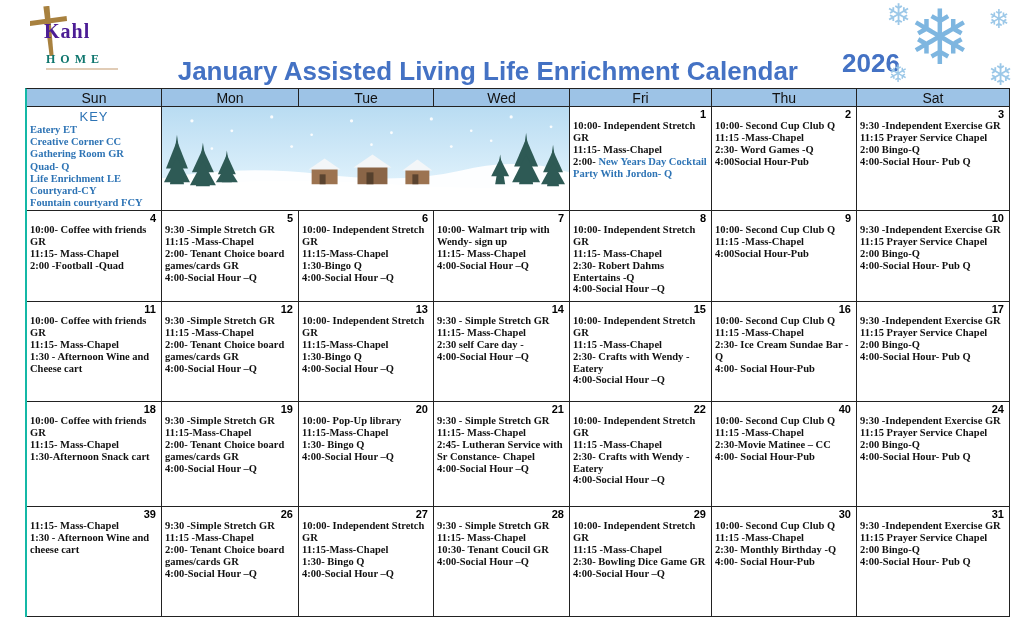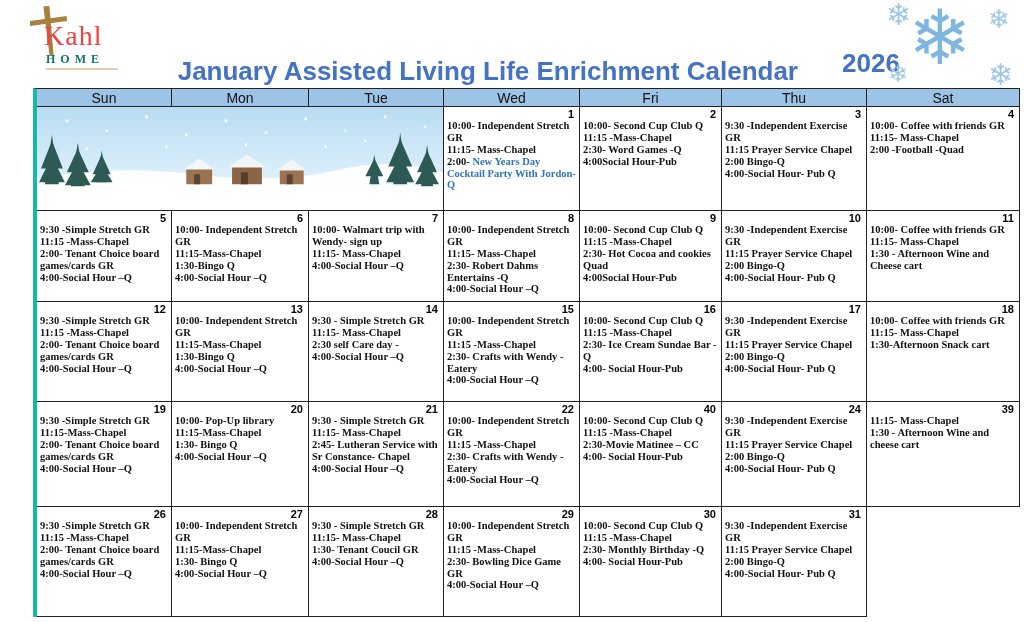--- a/index.html
+++ b/index.html
@@ -4,43 +4,43 @@
 <style>
   html,body{margin:0;padding:0;background:#fff;}
   body{width:1024px;height:622px;position:relative;overflow:hidden;
        font-family:"Liberation Sans",sans-serif;}
 
   
   .header{position:absolute;left:0;top:0;width:1024px;height:88px;}
   .logo{position:absolute;left:30px;top:6px;width:100px;height:78px;}
   .logo-cross{position:absolute;left:0;top:0;width:38px;height:50px;}
   .logo-name{position:absolute;left:14px;top:14px;
-             font-family:"Liberation Serif",serif;font-weight:normal;
-             font-size:28px;color:#ef4444;letter-spacing:1px;}
+             font-family:"Liberation Serif",serif;font-weight:bold;
+             font-size:20px;color:#4c1d95;letter-spacing:1px;}
   .logo-sub{position:absolute;left:16px;top:46px;
             font-family:"Liberation Serif",serif;font-weight:bold;
             font-size:12px;color:#0f766e;letter-spacing:5px;}
   .logo-rule{position:absolute;left:16px;top:62px;width:72px;height:2px;background:#c9a27a;opacity:.55;}
   .page-title{position:absolute;left:118px;top:56px;width:680px;text-align:right;
               font-size:26px;font-weight:bold;color:#4472C4;white-space:nowrap;}
   .page-year{position:absolute;left:842px;top:48px;font-size:26px;font-weight:bold;color:#4472C4;}
   .flakes{position:absolute;left:886px;top:0;width:138px;height:110px;color:#7EB6E0;}
   .flake{position:absolute;line-height:1;}
   .flake-1{left:22px;top:0px;font-size:76px;color:#7EB6E0;}
   .flake-2{left:0px;top:0px;font-size:30px;color:#9CC8E8;}
   .flake-3{left:102px;top:6px;font-size:26px;color:#9CC8E8;}
   .flake-4{left:2px;top:62px;font-size:24px;color:#9CC8E8;}
   .flake-5{left:102px;top:60px;font-size:30px;color:#9CC8E8;}
 
   
-  .grid{position:absolute;left:33px;top:88px;width:983px;
+  .grid{position:absolute;left:25px;top:88px;width:983px;
         display:grid;
         grid-template-columns:135fr 137fr 135fr 136fr 142fr 145fr 153fr;
         grid-template-rows:18px 104px 91px 100px 105px 110px;
-        border-top:1px solid #222;border-left:4px solid #14b8a6;}
+        border-top:1px solid #222;border-left:2px solid #14b8a6;}
   .hcell{border-right:1px solid #222;border-bottom:1px solid #222;
          background:#9DC3E6;display:flex;align-items:center;justify-content:center;
          font-size:14px;color:#111;}
   .cell{border-right:1px solid #222;border-bottom:1px solid #222;
         overflow:hidden;background:#fff;position:relative;}
   .date-num{text-align:right;font-weight:bold;font-size:11px;
             padding:1px 5px 0 0;line-height:1.1;}
   .event{font-family:"Liberation Serif",serif;font-weight:bold;
          font-size:10.5px;line-height:1.13;color:#111;
          padding:0 2px 0 3px;}
@@ -83,20 +83,30 @@
 </div>
 
 <div class="grid" id="grid">
     <div class="hcell">Sun</div>
     <div class="hcell">Mon</div>
     <div class="hcell">Tue</div>
     <div class="hcell">Wed</div>
     <div class="hcell">Fri</div>
     <div class="hcell">Thu</div>
     <div class="hcell">Sat</div>
+    <div class="cell">
+      <div class="key-title">KEY</div>
+      <div class="key-item">Eatery ET</div>
+      <div class="key-item">Creative Corner CC</div>
+      <div class="key-item">Gathering Room GR</div>
+      <div class="key-item">Quad- Q</div>
+      <div class="key-item">Life Enrichment LE</div>
+      <div class="key-item">Courtyard-CY</div>
+      <div class="key-item">Fountain courtyard FCY</div>
+    </div>
     <div class="cell image-cell" style="grid-column: span 3;">
   <svg viewBox="0 0 408 104" preserveAspectRatio="none">
     <defs>
       <linearGradient id="sky" x1="0" y1="0" x2="0" y2="1">
         <stop offset="0" stop-color="#b9dcf2"></stop>
         <stop offset="0.7" stop-color="#ddf0fb"></stop>
         <stop offset="1" stop-color="#eef8fd"></stop>
       </linearGradient>
     </defs>
     <rect x="0" y="0" width="408" height="104" fill="url(#sky)"></rect>
@@ -207,21 +217,20 @@
       <div class="date-num">8</div>
       <div class="event">10:00- Independent Stretch GR</div>
       <div class="event">11:15- Mass-Chapel</div>
       <div class="event">2:30-  Robert Dahms Entertains -Q</div>
       <div class="event">4:00-Social Hour –Q</div>
     </div>
     <div class="cell">
       <div class="date-num">9</div>
       <div class="event">10:00- Second Cup Club Q</div>
       <div class="event">11:15 -Mass-Chapel</div>
-      <div class="event">2:30- Hot Cocoa and cookies Quad</div>
       <div class="event">4:00Social Hour-Pub</div>
     </div>
     <div class="cell">
       <div class="date-num">10</div>
       <div class="event">9:30 -Independent Exercise GR</div>
       <div class="event">11:15 Prayer Service Chapel</div>
       <div class="event">2:00 Bingo-Q</div>
       <div class="event">4:00-Social Hour- Pub Q</div>
     </div>
     <div class="cell">
@@ -336,21 +345,21 @@
       <div class="date-num">27</div>
       <div class="event">10:00- Independent Stretch GR</div>
       <div class="event">11:15-Mass-Chapel</div>
       <div class="event">1:30-  Bingo Q</div>
       <div class="event">4:00-Social Hour –Q</div>
     </div>
     <div class="cell">
       <div class="date-num">28</div>
       <div class="event">9:30 - Simple Stretch GR</div>
       <div class="event">11:15- Mass-Chapel</div>
-      <div class="event">1:30- Tenant Coucil GR</div>
+      <div class="event">10:30- Tenant Coucil GR</div>
       <div class="event">4:00-Social Hour –Q</div>
     </div>
     <div class="cell">
       <div class="date-num">29</div>
       <div class="event">10:00- Independent Stretch GR</div>
       <div class="event">11:15 -Mass-Chapel</div>
       <div class="event">2:30- Bowling Dice Game GR</div>
       <div class="event">4:00-Social Hour –Q</div>
     </div>
     <div class="cell">

